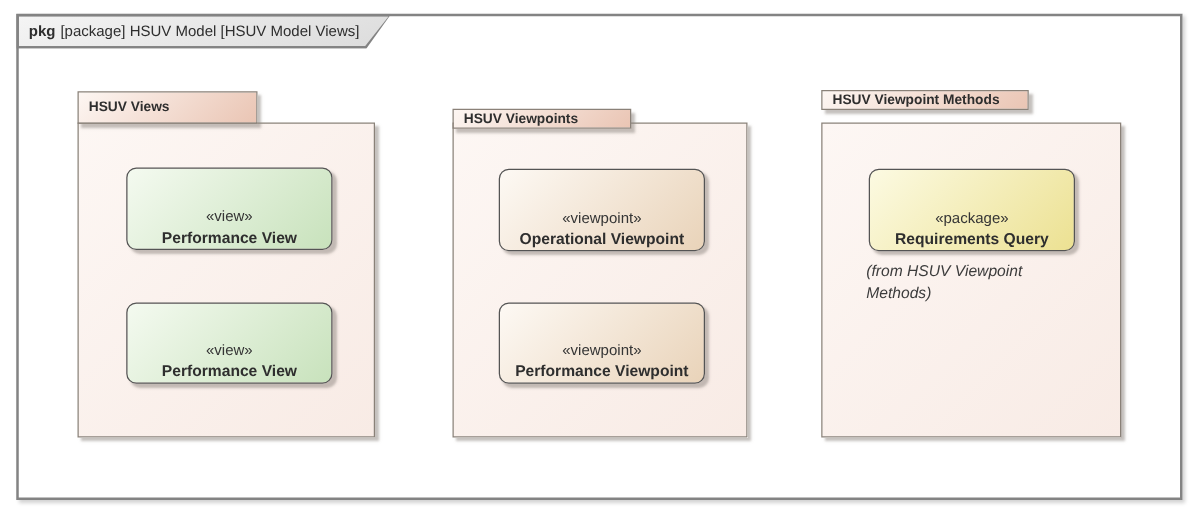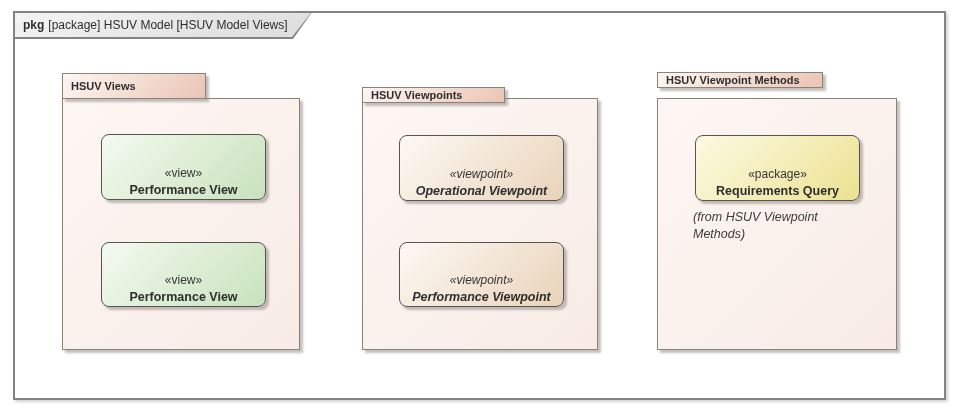--- a/index.html
+++ b/index.html
@@ -77,21 +77,21 @@
     border-radius: 8px;
     box-shadow: 3px 3px 2px var(--shadow);
     display: flex; flex-direction: column;
     align-items: center; justify-content: flex-end;
     text-align: center;
     line-height: 17px;
   }
   .el .stereotype { font-size: 12px; color: #353535; }
   .el .el-name   { font-size: 12.5px; font-weight: bold; color: #2e2e2e; }
   .el-view      { background: linear-gradient(135deg, var(--view-fill-start), var(--view-fill-end)); }
-  .el-viewpoint { background: linear-gradient(135deg, var(--viewpoint-fill-start), var(--viewpoint-fill-end)); font-style: italic; }
+  .el-viewpoint { background: linear-gradient(135deg, var(--viewpoint-fill-start), var(--viewpoint-fill-end)); }
   .el-activity  { background: linear-gradient(135deg, var(--activity-fill-start), var(--activity-fill-end)); }
 
   .el-note {
     position: absolute;
     font-size: 12.5px;
     font-style: italic;
     color: #3c3c3c;
     text-align: left;
     line-height: 17px;
   }

